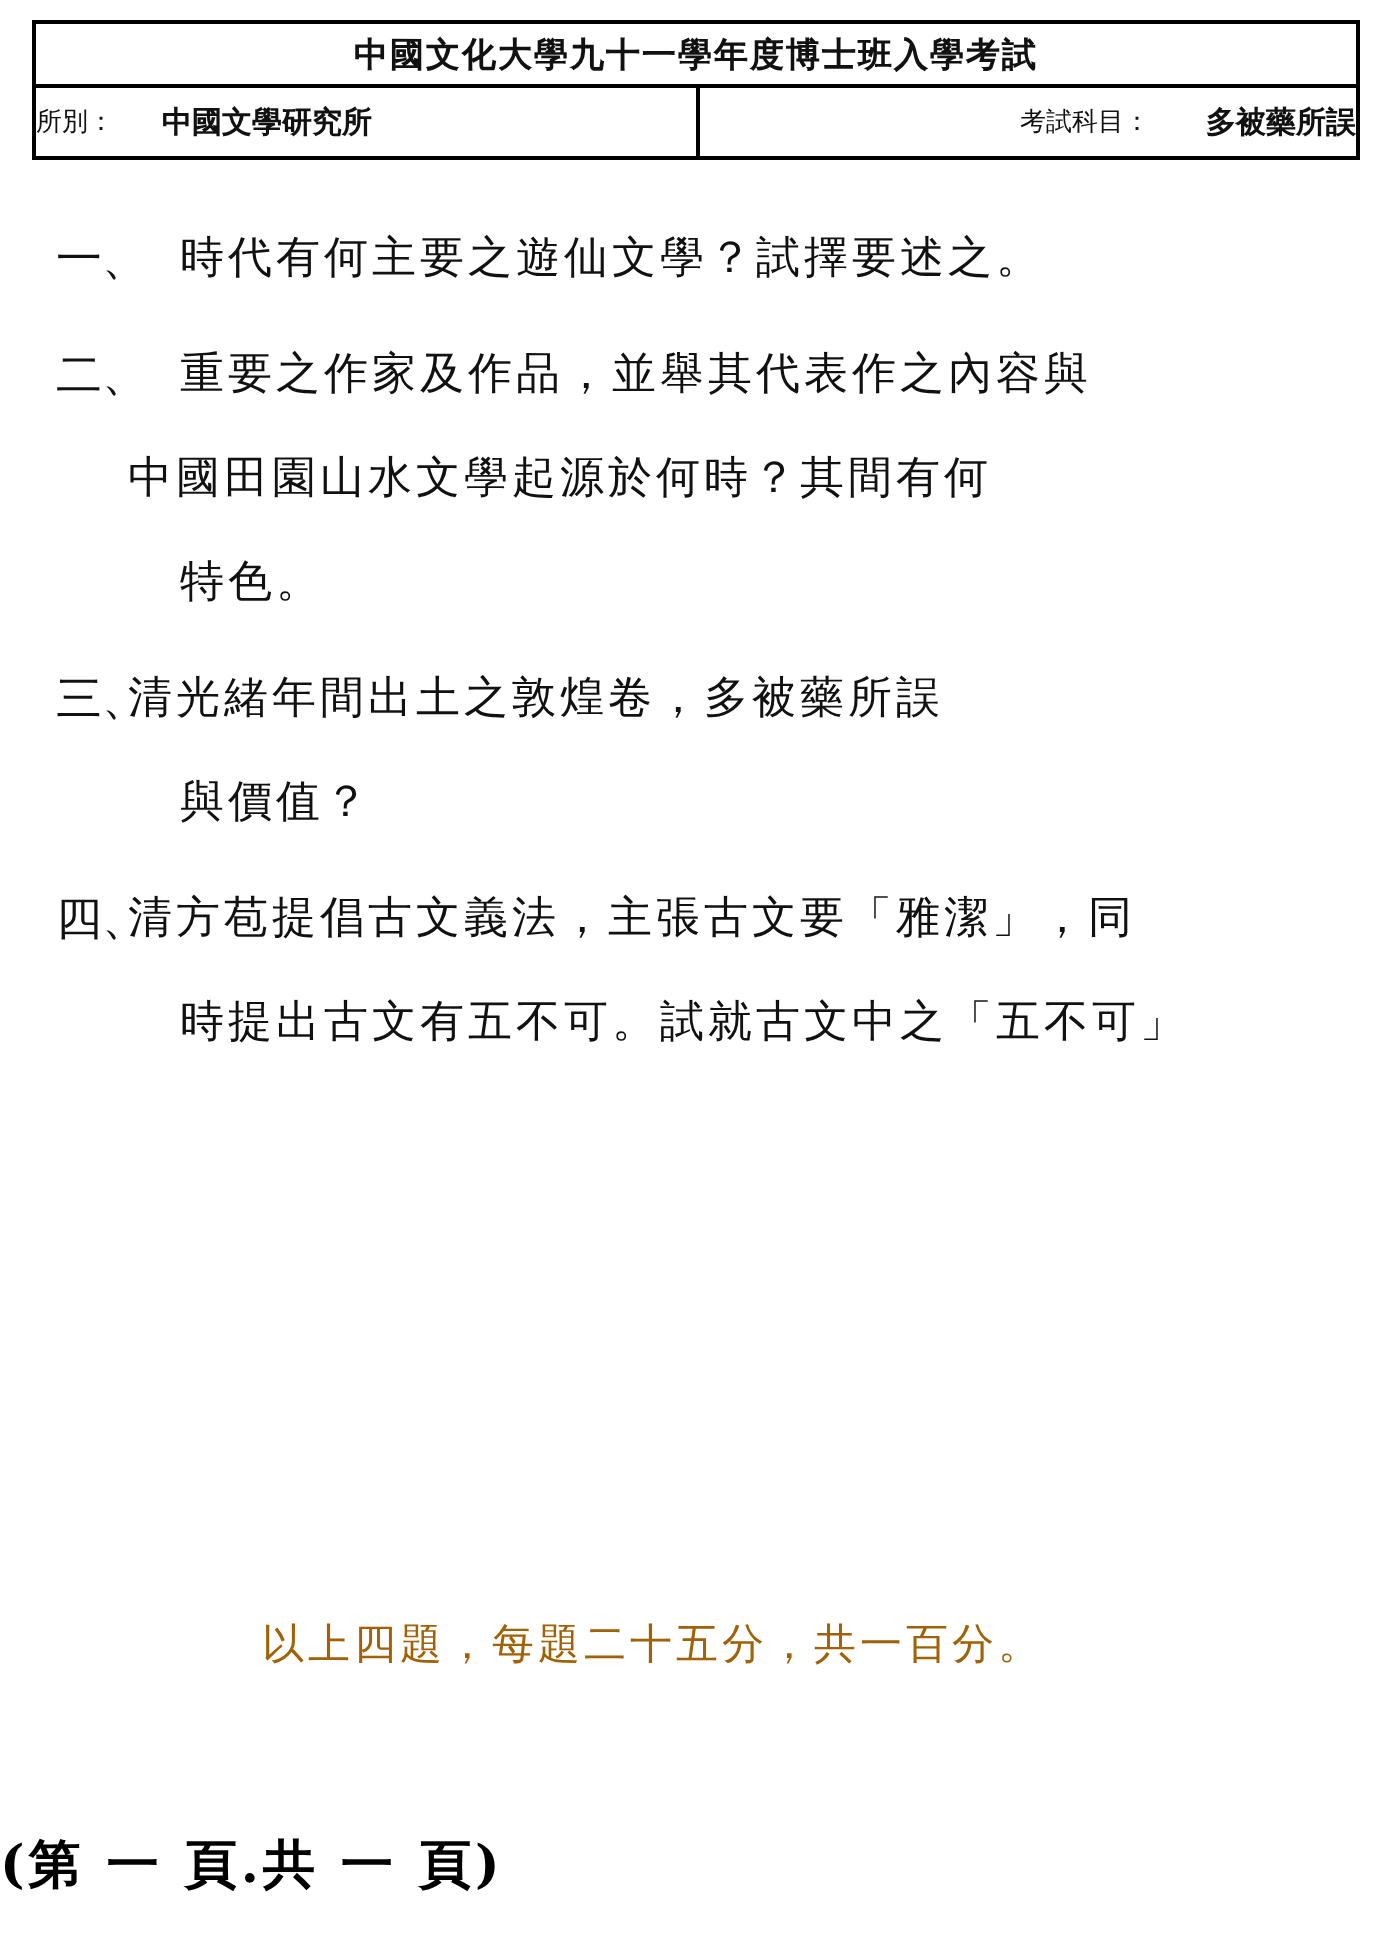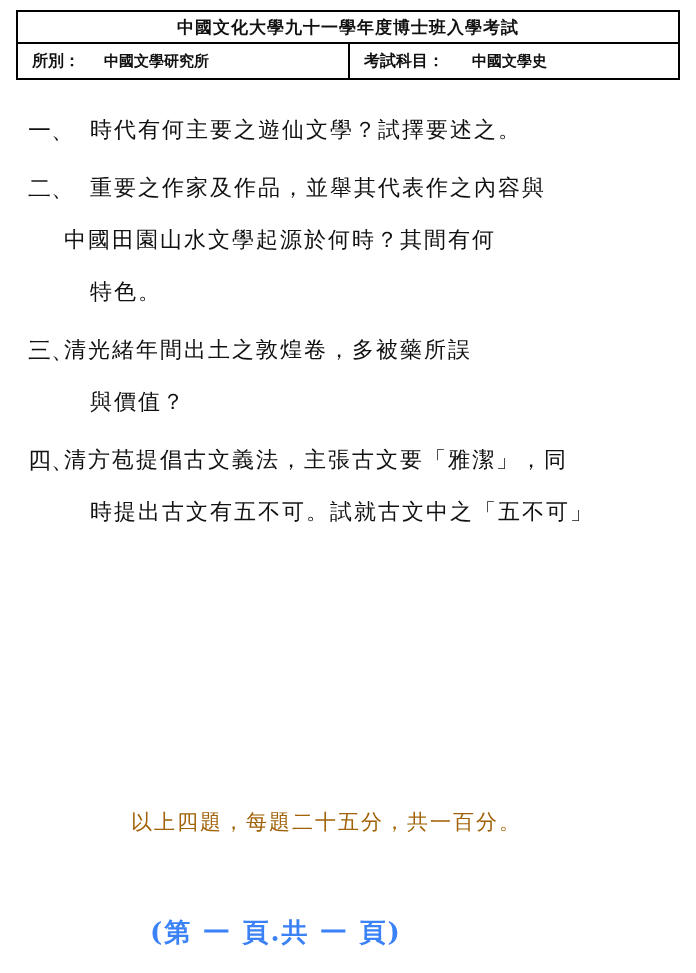--- a/index.html
+++ b/index.html
@@ -52,38 +52,38 @@
     display: flex;
     align-items: stretch;
   }
   .hf-cell {
     display: flex;
     align-items: center;
     height: 100%;
   }
   .hf-label {
     font-family: "DejaVu Serif", serif;
-    font-weight: bold;
-    font-size: 16px;
-    padding-left: 14px;
+    font-weight: normal;
+    font-size: 13px;
     white-space: nowrap;
   }
   .hf-value {
     font-family: "DejaVu Serif", serif;
     font-weight: bold;
     font-size: 15px;
     padding-left: 24px;
     white-space: nowrap;
   }
   .hf-left {
     width: 330px;
     border-right: 2px solid #000;
   }
   .hf-right {
     flex: 1;
+    justify-content: flex-end;
   }
   .hf-right .hf-value {
     padding-left: 28px;
   }
 
   
   .body-area {
     position: absolute;
     left: 16px;
     top: 104px;
@@ -133,45 +133,45 @@
     letter-spacing: 2px;
     color: #a16207;
     white-space: nowrap;
   }
 
   .page-number {
     position: absolute;
     left: 0;
     right: 4px;
     top: 915px;
-    text-align: center;
+    text-align: left;
     font-family: "DejaVu Serif", serif;
     font-weight: bold;
     font-size: 26px;
     letter-spacing: 2px;
-    color: #3b82f6;
+    color: #000000;
   }
 </style>
 </head>
 <body>
 
 <div class="page">
 
   <div class="header-table">
     <div class="header-title-row">
       <div class="header-title">中國文化大學九十一學年度博士班入學考試</div>
     </div>
     <div class="header-fields-row">
       <div class="hf-cell hf-left">
         <span class="hf-label">所別：</span>
         <span class="hf-value">中國文學研究所</span>
       </div>
       <div class="hf-cell hf-right">
         <span class="hf-label">考試科目：</span>
-        <span class="hf-value">中國文學史</span>
+        <span class="hf-value">多被藥所誤</span>
       </div>
     </div>
   </div>
 
   <div class="body-area">
 
     <div class="question">
       <div class="q-num">一、</div>
       <div class="q-text">
         <span class="line indent">時代有何主要之遊仙文學？試擇要述之。</span>

